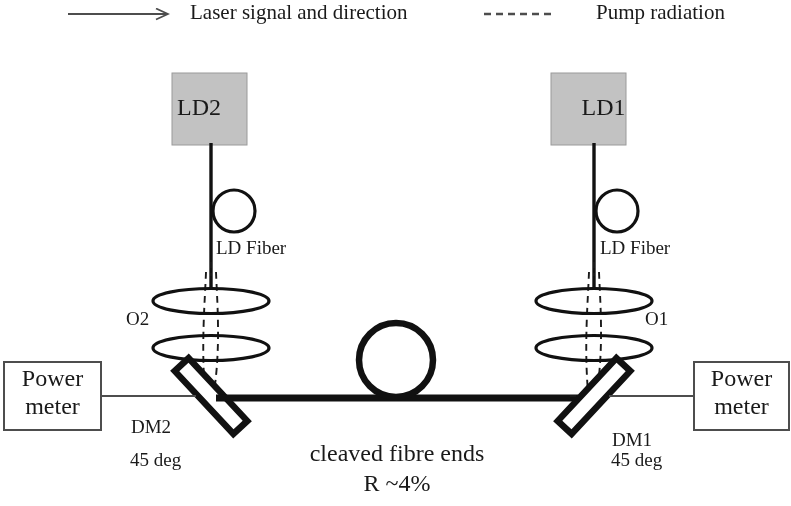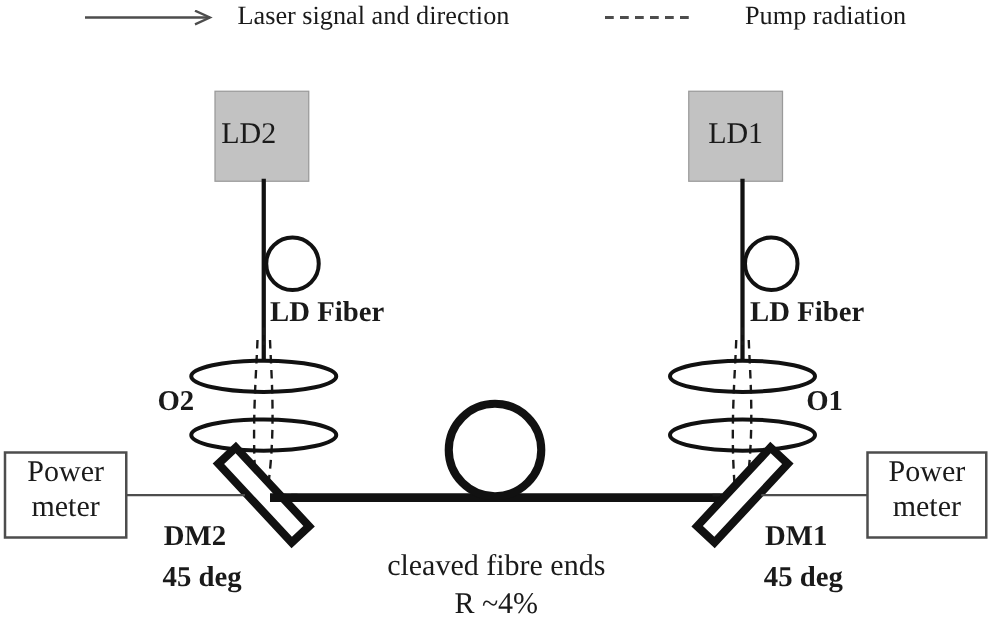--- a/index.html
+++ b/index.html
@@ -36,22 +36,21 @@
   }
   .legend-text {
     font-size: 21px;
   }
   .box-text {
     font-size: 24px;
     text-align: center;
     line-height: 1.12;
   }
   .diag-text {
-    font-size: 23px;
-    font-weight: bold;
+    font-size: 19px;
   }
   .center-text {
     font-size: 24px;
     text-align: center;
     line-height: 1.16;
     width: 300px;
   }
   .pm-text {
     font-size: 24px;
     text-align: center;
@@ -148,35 +147,35 @@
     <rect x="4" y="362" width="97" height="68" fill="#ffffff" stroke="#4d4d4d" stroke-width="2"></rect>
     <rect x="694" y="362" width="95" height="68" fill="#ffffff" stroke="#4d4d4d" stroke-width="2"></rect>
   </svg>
 
   <div class="lbl legend-text" style="left:190px; top:2px;">Laser signal and direction</div>
 
   <div class="lbl legend-text" style="left:596px; top:2px;">Pump radiation</div>
 
   <div class="lbl box-text" style="left:172px; top:94px; width:54px;">LD2</div>
 
-  <div class="lbl box-text" style="left:551px; top:94px; width:75px;">LD1</div>
+  <div class="lbl box-text" style="left:551px; top:94px; width:75px;padding-left:15px;">LD1</div>
 
   <div class="lbl diag-text" style="left:216px; top:238px;">LD Fiber</div>
 
   <div class="lbl diag-text" style="left:600px; top:238px;">LD Fiber</div>
 
   <div class="lbl diag-text" style="left:126px; top:309px;">O2</div>
 
   <div class="lbl diag-text" style="left:645px; top:309px;">O1</div>
 
   <div class="lbl diag-text" style="left:131px; top:417px;">DM2</div>
 
   <div class="lbl diag-text" style="left:130px; top:450px;">45 deg</div>
 
-  <div class="lbl diag-text" style="left:612px; top:417px;">DM1</div>
+  <div class="lbl diag-text" style="left:612px; top:430px;">DM1</div>
 
   <div class="lbl diag-text" style="left:611px; top:450px;">45 deg</div>
 
   <div class="lbl pm-text" style="left:4px; top:365px; width:97px;">Power</div>
   <div class="lbl pm-text" style="left:4px; top:393px; width:97px;">meter</div>
 
   <div class="lbl pm-text" style="left:694px; top:365px; width:95px;">Power</div>
   <div class="lbl pm-text" style="left:694px; top:393px; width:95px;">meter</div>
 
   <div class="lbl center-text" style="left:247px; top:440px;">cleaved fibre ends</div>

